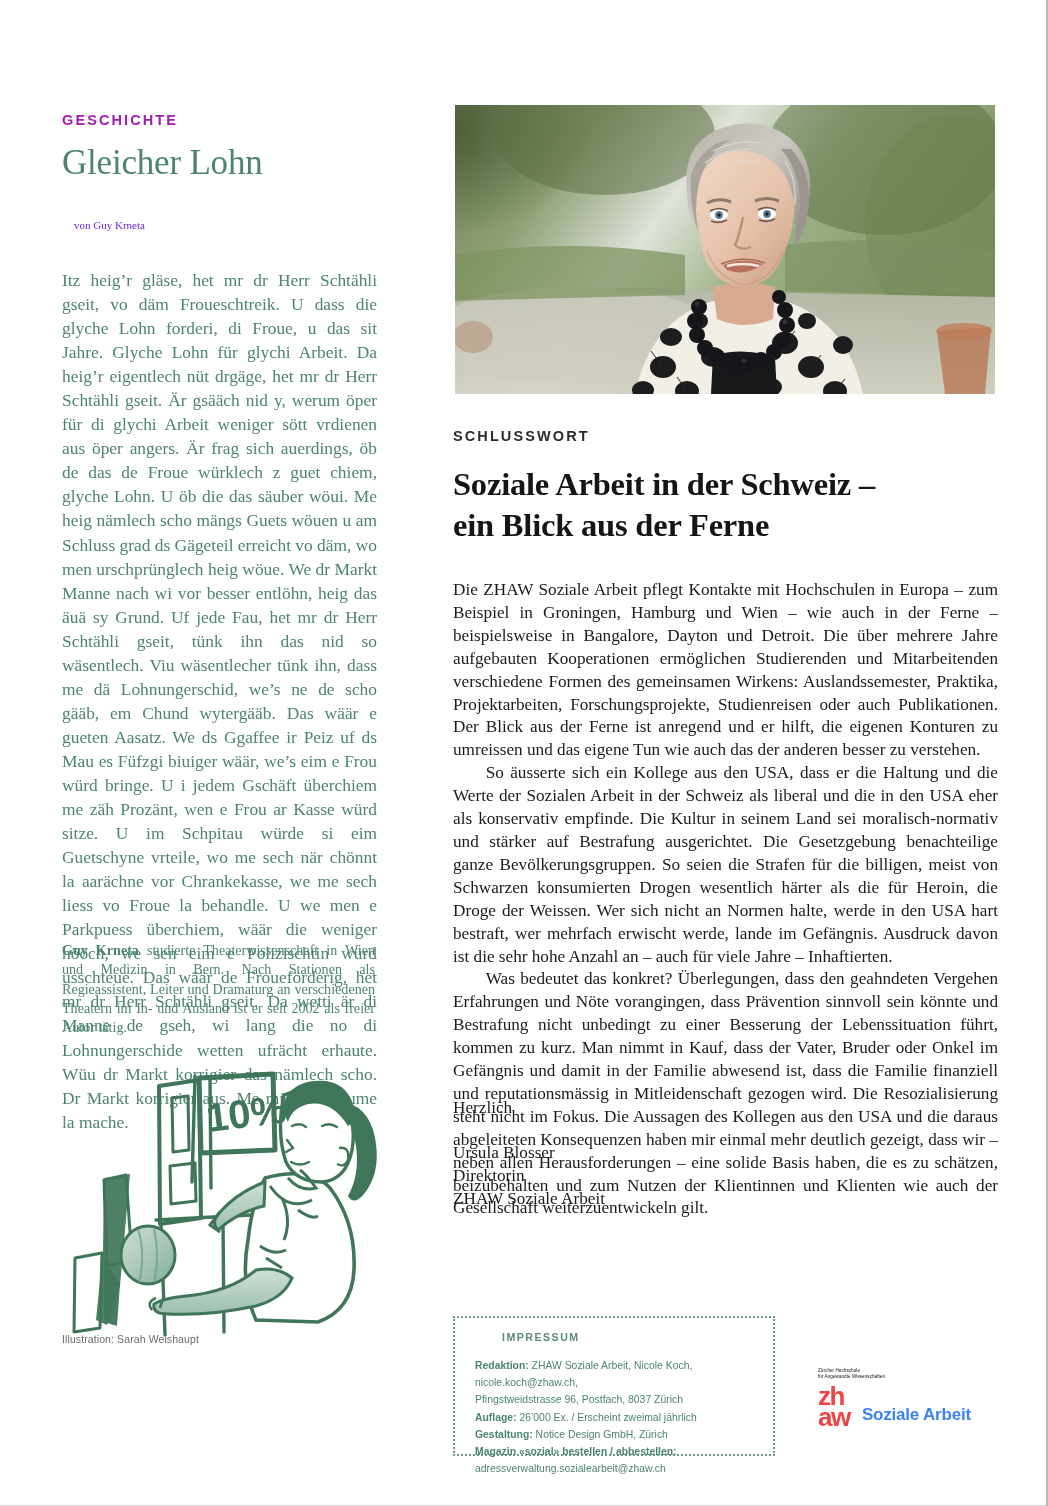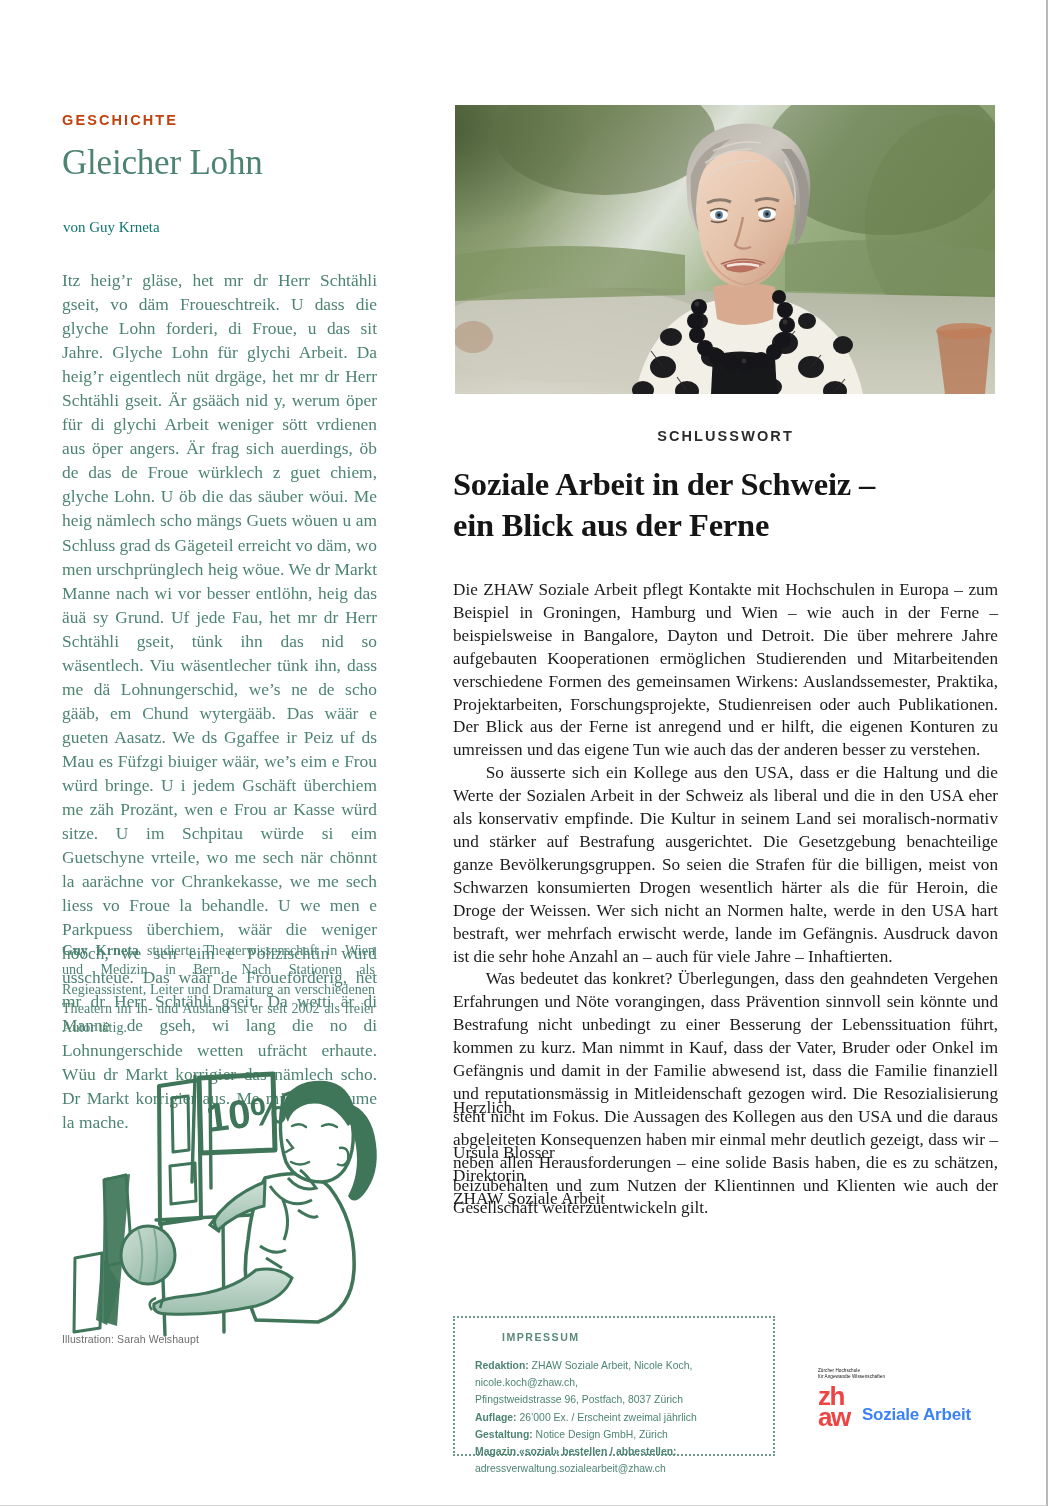--- a/index.html
+++ b/index.html
@@ -22,37 +22,37 @@
   #left-col {
     position: absolute;
     left: 62px; top: 112px;
     width: 314px;
   }
   .kicker {
     font-family: "Liberation Sans", sans-serif;
     font-size: 14.5px;
     letter-spacing: 2.1px;
     font-weight: 600;
-    color: #c2410c;
+    color: #a21caf;
     margin: 0 0 16px 0;
   }
   .story-title {
     font-family: "Liberation Serif", serif;
     font-size: 35px;
     font-weight: normal;
     color: #4d8470;
     letter-spacing: -0.2px;
     margin: 0 0 36px 0;
     line-height: 1.1;
   }
   .byline {
     font-family: "Liberation Serif", serif;
-    font-size: 15px;
-    color: #0f766e;
-    margin: 1px;
+    font-size: 11px;
+    color: #6d28d9;
+    margin: 12px;
   }
   #story-body {
     position: absolute;
     left: 62px; top: 268px;
     width: 315px;
     font-size: 17.4px;
     line-height: 24.05px;
     color: #4d8470;
     text-align: justify;
     hyphens: auto;
@@ -100,21 +100,20 @@
     left: 453px; top: 428px;
     width: 545px;
   }
   .kicker-dark {
     font-family: "Liberation Sans", sans-serif;
     font-size: 14.5px;
     letter-spacing: 2.1px;
     font-weight: 600;
     color: #2b2b2b;
     margin: 0 0 20px 0;
-    text-align: center;
   }
   .edit-title {
     font-family: "Liberation Serif", serif;
     font-size: 32.5px;
     font-weight: bold;
     color: #151515;
     line-height: 1.26;
     letter-spacing: -0.2px;
     margin: 0;
   }

